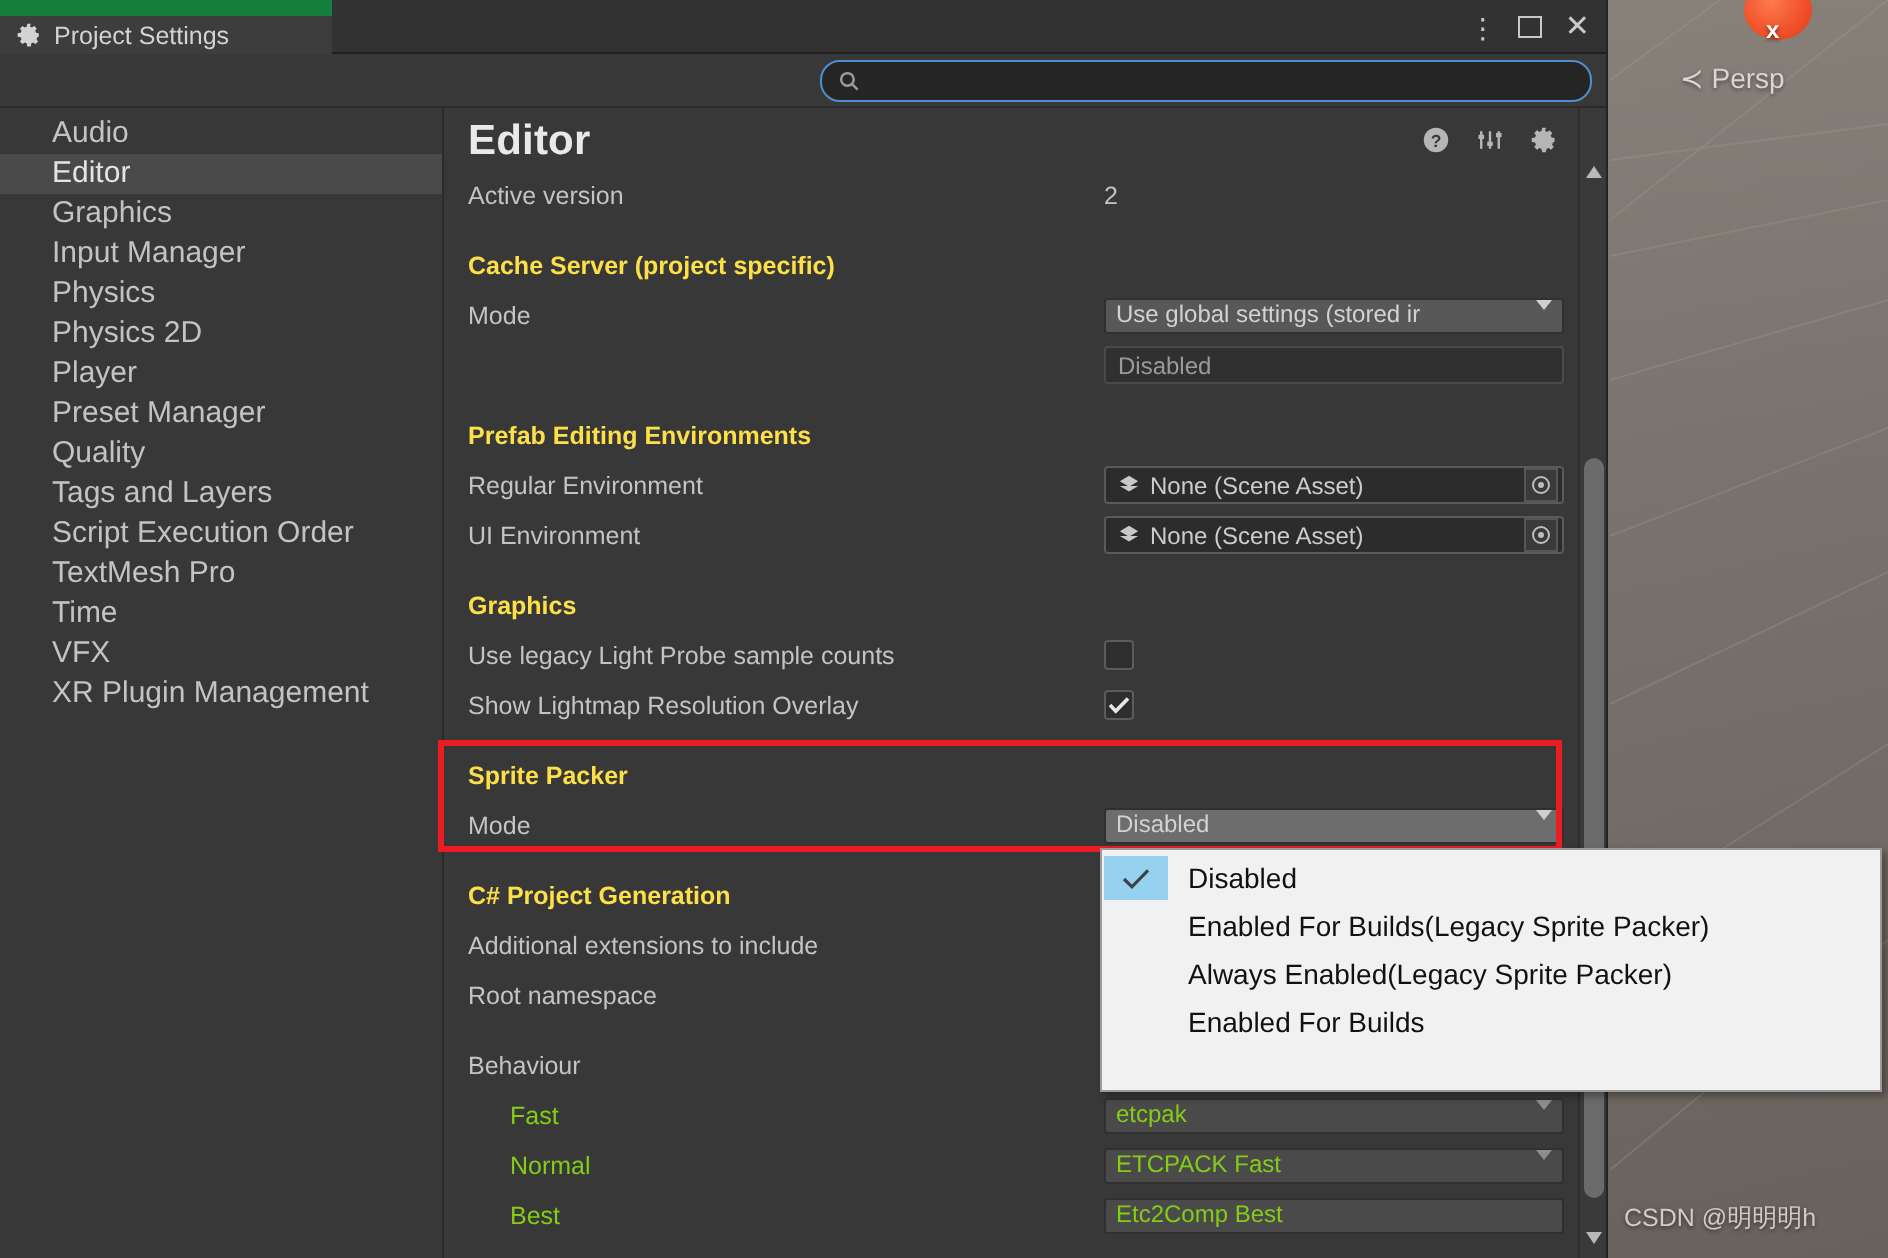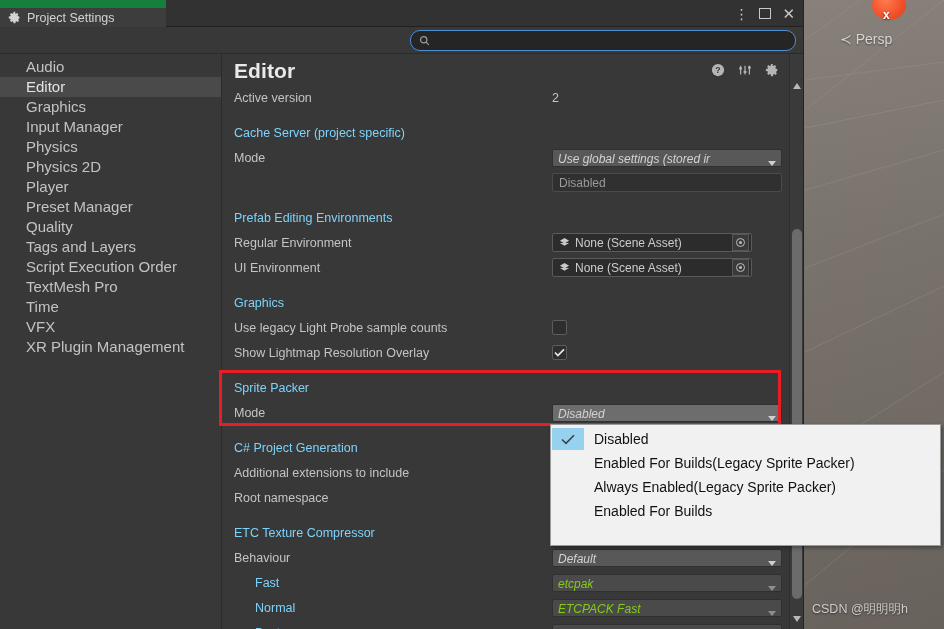--- a/index.html
+++ b/index.html
@@ -124,58 +124,58 @@
   }
   .ticon { width: 14px; height: 14px; cursor: pointer; }
 
   .row {
     position: relative; height: 25px;
     display: flex; align-items: center;
   }
   .row .label {
     color: #c4c4c4; font-size: 12.5px; white-space: nowrap;
   }
-  .row .label.dim { color: #7dd3fc; }
+  .row .label.dim { color: #84cc16; }
   .row .label.indent { padding-left: 21px; }
   .row .value-text {
     position: absolute; left: 318px; color: #c4c4c4; font-size: 12.5px;
   }
   .sec-head {
     height: 25px; display: flex; align-items: center;
-    color: #7dd3fc; font-size: 12.5px; font-weight: normal;
+    color: #fde047; font-size: 12.5px; font-weight: bold;
   }
   .spacer { height: 10px; }
 
   
   .ctrl { position: absolute; left: 318px; }
   .popup {
     width: 230px; height: 18px; background: #585858;
     border: 1px solid #303030; border-radius: 2px;
-    display: flex; align-items: flex-end; padding: 0 5px;
+    display: flex; align-items: flex-start; padding: 0 5px;
     color: #d2d2d2; font-size: 12px; cursor: pointer;
-    overflow: hidden; white-space: nowrap; font-style: italic;
+    overflow: hidden; white-space: nowrap;
   }
   .popup.dim { background: #4a4a4a; color: #84cc16; }
   .popup .txt { flex: 1; overflow: hidden; }
   .popup .caret {
     width: 0; height: 0; flex: 0 0 auto;
     border-left: 4.5px solid transparent; border-right: 4.5px solid transparent;
     border-top: 5px solid #cfcfcf;
   }
   .popup.dim .caret { border-top-color: #8e8e8e; }
   .popup.open { background: #6d6d6d; }
 
   .readonly-field {
     width: 230px; height: 19px; background: #303030;
     border: 1px solid #4a4a4a; border-radius: 2px;
     display: flex; align-items: center; padding: 0 6px;
     color: #9a9a9a; font-size: 12px;
   }
   .objfield {
-    width: 200px; height: 19px; background: #2c2c2c;
+    width: 230px; height: 19px; background: #2c2c2c;
     border: 1px solid #5a5a5a; border-radius: 2px;
     display: flex; align-items: center; padding: 0 2px 0 5px;
     color: #ccc; font-size: 12px; cursor: pointer;
   }
   .objfield .sceneglyph { width: 13px; height: 11px; flex: 0 0 auto; }
   .objfield .txt { flex: 1; padding-left: 4px; }
   .objfield .picker {
     width: 17px; height: 17px; flex: 0 0 auto;
     background: #3a3a3a; border: 1px solid #565656;
     display: flex; align-items: center; justify-content: center;
@@ -444,21 +444,20 @@
           <div class="sec-head">C# Project Generation</div>
           <div class="row">
             <span class="label">Additional extensions to include</span>
           </div>
           <div class="row">
             <span class="label">Root namespace</span>
           </div>
 
           <div class="spacer"></div>
 
-          <div class="sec-head">ETC Texture Compressor</div>
           <div class="row">
             <span class="label">Behaviour</span>
             <div class="ctrl">
               <div class="popup">
                 <span class="txt">Default</span>
                 <span class="caret"></span>
               </div>
             </div>
           </div>
           <div class="row">

